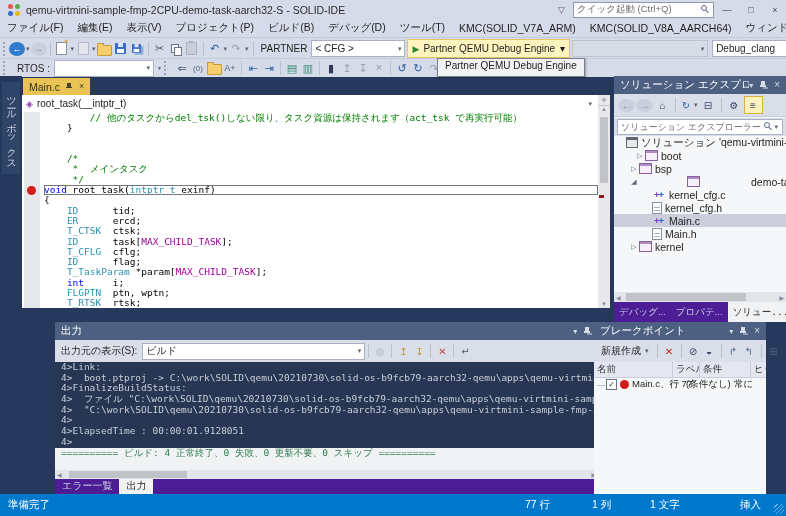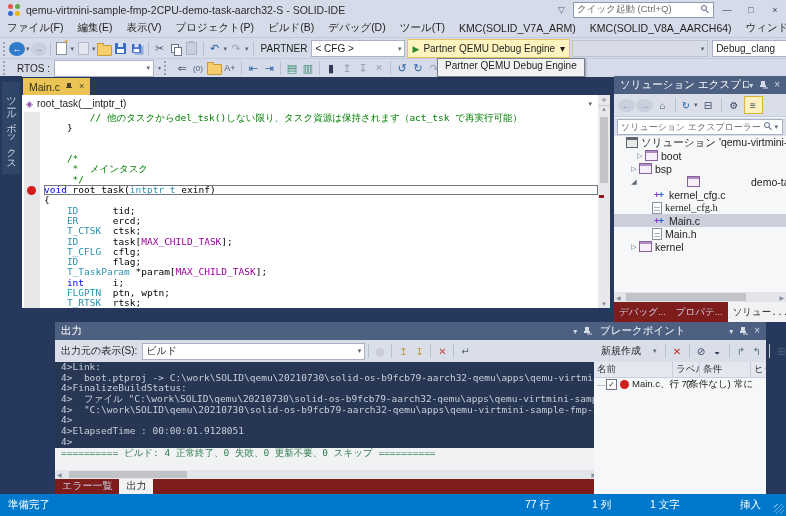--- a/index.html
+++ b/index.html
@@ -86,21 +86,21 @@
   .vs-mark{position:absolute;top:100px;left:1px;width:5px;height:3px;background:#8B1A1A;}
   .bottombar{position:absolute;left:0;top:232px;right:0;height:14px;background:#E8E8EC;display:flex;align-items:center;}
   .zoomc{width:44px;height:12px;font-size:9px;margin-left:1px;}
   .hscroll{position:relative;flex:1;height:100%;font-size:6px;color:#868999;}
   .hs-left{position:absolute;left:4px;top:4px;} .hs-right{position:absolute;right:2px;top:4px;}
   .hs-thumb{position:absolute;left:14px;top:2px;width:330px;height:9px;background:#C2C3C9;}
   
   .ptitle{position:absolute;left:0;top:0;right:0;height:18px;background:#4D6082;color:#FFF;font-size:10.5px;display:flex;align-items:center;padding:0 6px;}
   .picons{margin-left:auto;display:flex;align-items:center;gap:7px;color:#D5DCE8;font-size:8px;}
   .ptoolbar{position:absolute;left:0;top:18px;right:0;height:22px;background:#D9DEE9;display:flex;align-items:center;font-size:10px;padding:0 4px;border-bottom:1px solid #C3CADB;}
-  .ptabs{position:absolute;left:0;bottom:0;right:0;display:flex;align-items:stretch;background:#7f1d1d;font-size:10px;}
+  .ptabs{position:absolute;left:0;bottom:0;right:0;display:flex;align-items:stretch;background:#4c1d95;font-size:10px;}
   .ptab{padding:1px 7px 2px;color:#C9D2E4;display:flex;align-items:center;white-space:nowrap;}
   .ptab.act{background:#F1F2F4;color:#1E1E1E;font-family:Liberation Mono, monospace;}
   .xbtn{line-height:1;}
   
   .output{position:absolute;left:55px;top:322px;width:555px;height:172px;background:#F1F2F4;}
   .srcc{width:215px;height:15px;}
   .lbl{margin:0 5px 0 2px;white-space:nowrap;}
   .oticon{min-width:16px;text-align:center;font-size:10px;flex:none;}
   .pcontent{position:absolute;left:0;top:40px;right:0;height:108px;font-family:"DejaVu Sans Mono","Liberation Mono",monospace;font-size:9.5px;line-height:10.7px;overflow:hidden;background:#F1F2F4;}
   .ol{height:10.7px;white-space:pre;overflow:hidden;padding-left:6px;color:#3A3A3A;margin-right:12px;}
@@ -131,21 +131,21 @@
   .ico-project::before{content:"";position:absolute;left:0;top:0;width:100%;height:2px;background:#B08CC4;}
   .ico-cfile i{font-style:normal;font-weight:bold;font-family:"DejaVu Sans Mono",monospace;font-size:9px;line-height:9px;}
   .ico-cfile i:first-child{color:#7A3DB8;} .ico-cfile i:last-child{color:#2965C8;margin-left:-1px;}
   .ico-hfile{width:8px;height:10px;background:#FFF;border:1px solid #8A8F9C;background-image:repeating-linear-gradient(#FFF 0 2px,#AEB3BF 2px 3px);background-size:6px 100%;background-position:1px 2px;background-repeat:no-repeat;}
   .sehscroll{position:absolute;left:0;right:0;top:216px;height:10px;background:#E4E5EA;font-size:6px;color:#868999;}
   .sehscroll .th{position:absolute;left:12px;top:1px;width:120px;height:8px;background:#C2C3C9;}
   .solexp .ptabs{height:20px;}
   .solexp .ptab{font-size:9.5px;padding:0 5px;}
   
   .bppanel{position:absolute;left:594px;top:322px;width:172px;height:172px;background:#F6F7F9;}
-  .newbtn{display:inline-flex;align-items:center;gap:11px;padding:0 3px;white-space:nowrap;}
+  .newbtn{display:inline-flex;align-items:center;gap:3px;padding:0 3px;white-space:nowrap;}
   .bpicon{min-width:15px;text-align:center;font-size:10px;flex:none;}
   .bpheader{position:absolute;left:0;top:40px;right:0;height:15px;background:#E4E7EF;border-bottom:1px solid #C9CEDA;display:flex;font-size:9.5px;color:#33363E;align-items:center;}
   .bhc{padding:0 3px;border-right:1px solid #C9CEDA;overflow:hidden;white-space:nowrap;height:100%;display:flex;align-items:center;}
   .bhc.c0{width:72px;} .bhc.c1{width:20px;} .bhc.c2{width:44px;} .bhc.c3{flex:1;border-right:none;}
   .bprow{position:absolute;left:0;top:55px;right:0;height:14px;display:flex;align-items:center;font-size:9.5px;white-space:nowrap;overflow:hidden;}
   .bprow .dash{color:#8A8F9C;font-size:8px;margin:0 1px 0 3px;}
   .cb{width:9px;height:9px;border:1px solid #6B7386;background:#FFF;display:inline-flex;align-items:center;justify-content:center;font-size:8px;color:#1E1E1E;flex:none;margin-right:3px;}
   .reddot{width:9px;height:9px;border-radius:50%;background:#D21C1C;flex:none;margin-right:3px;}
   .bpname{overflow:hidden;}
   .bpcond{position:absolute;left:92px;} .bphit{position:absolute;left:140px;}
@@ -423,21 +423,21 @@
           <span class="tlabel">demo-task</span>
         </div>
         <div class="trow" style="padding-left: 28px;">
           <span class="arr"></span>
           <span class="fico ico-cfile">
             <i>+</i>
             <i>+</i>
           </span>
           <span class="tlabel">kernel_cfg.c</span>
         </div>
-        <div class="trow" style="padding-left: 28px; font-family: Liberation Serif, serif;">
+        <div class="trow" style="padding-left: 28px;">
           <span class="arr"></span>
           <span class="fico ico-hfile"></span>
           <span class="tlabel">kernel_cfg.h</span>
         </div>
         <div class="trow selrow" style="padding-left: 28px;">
           <span class="arr"></span>
           <span class="fico ico-cfile">
             <i>+</i>
             <i>+</i>
           </span>

